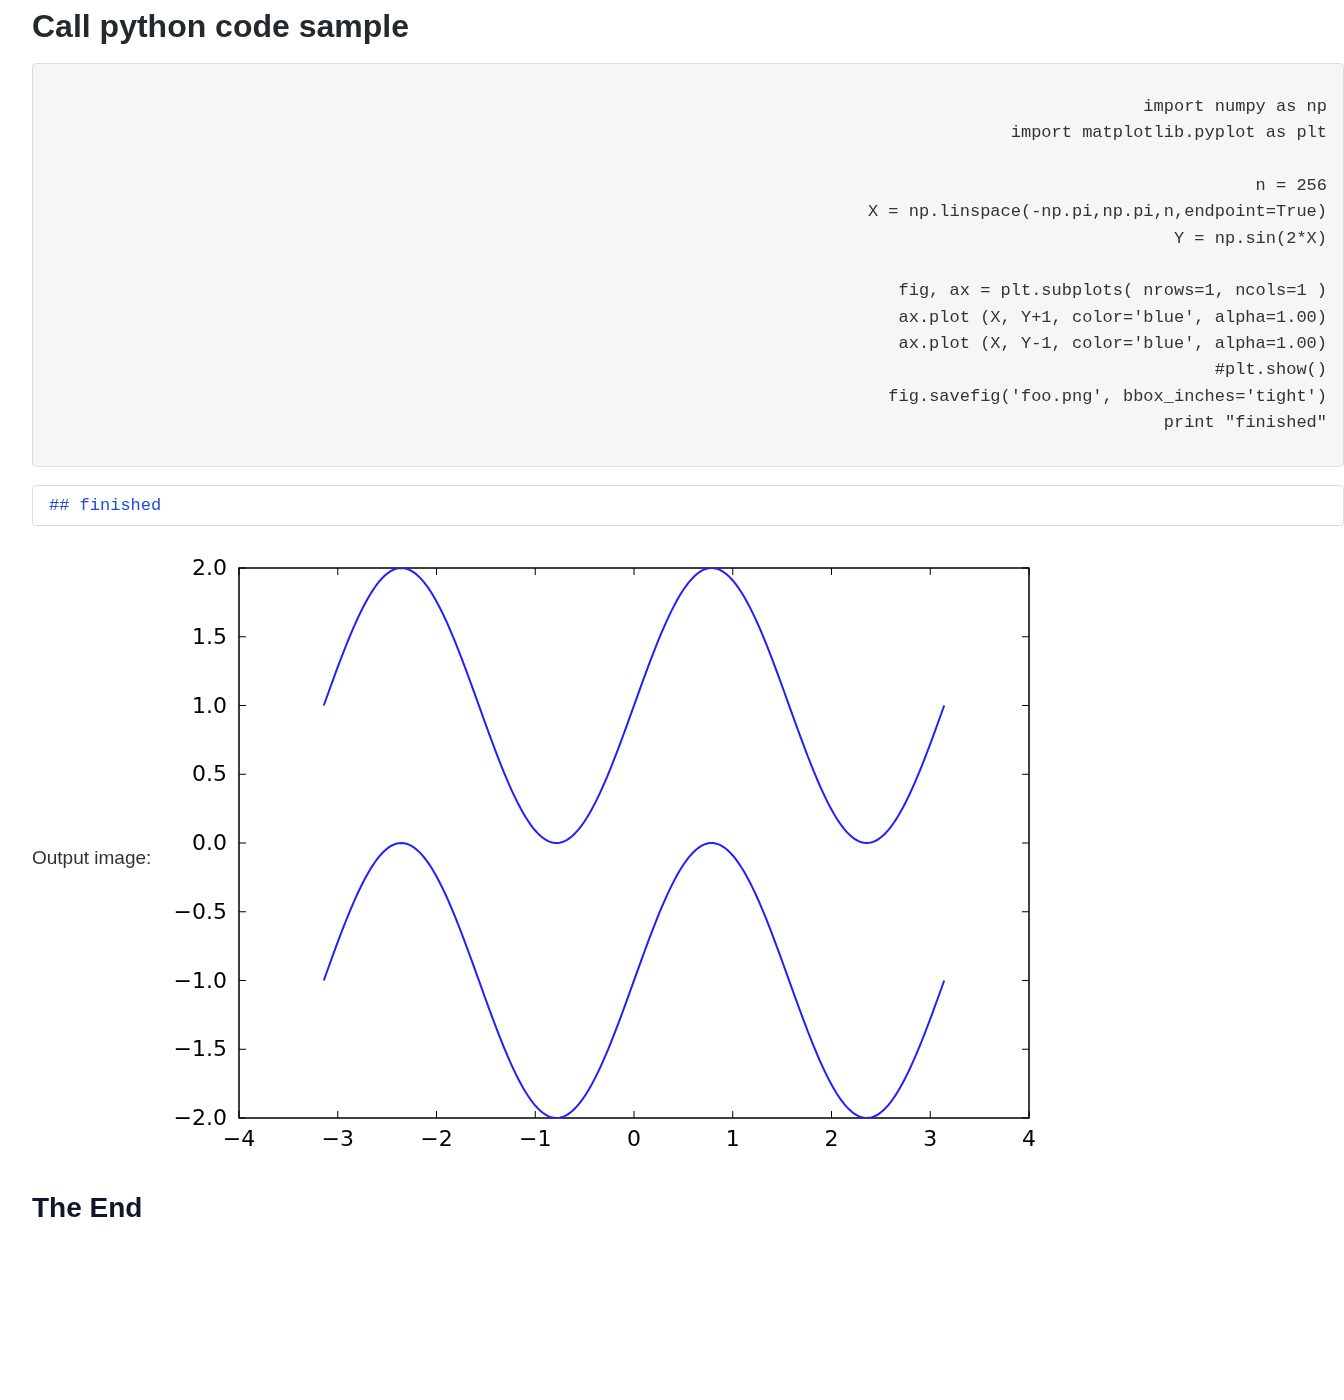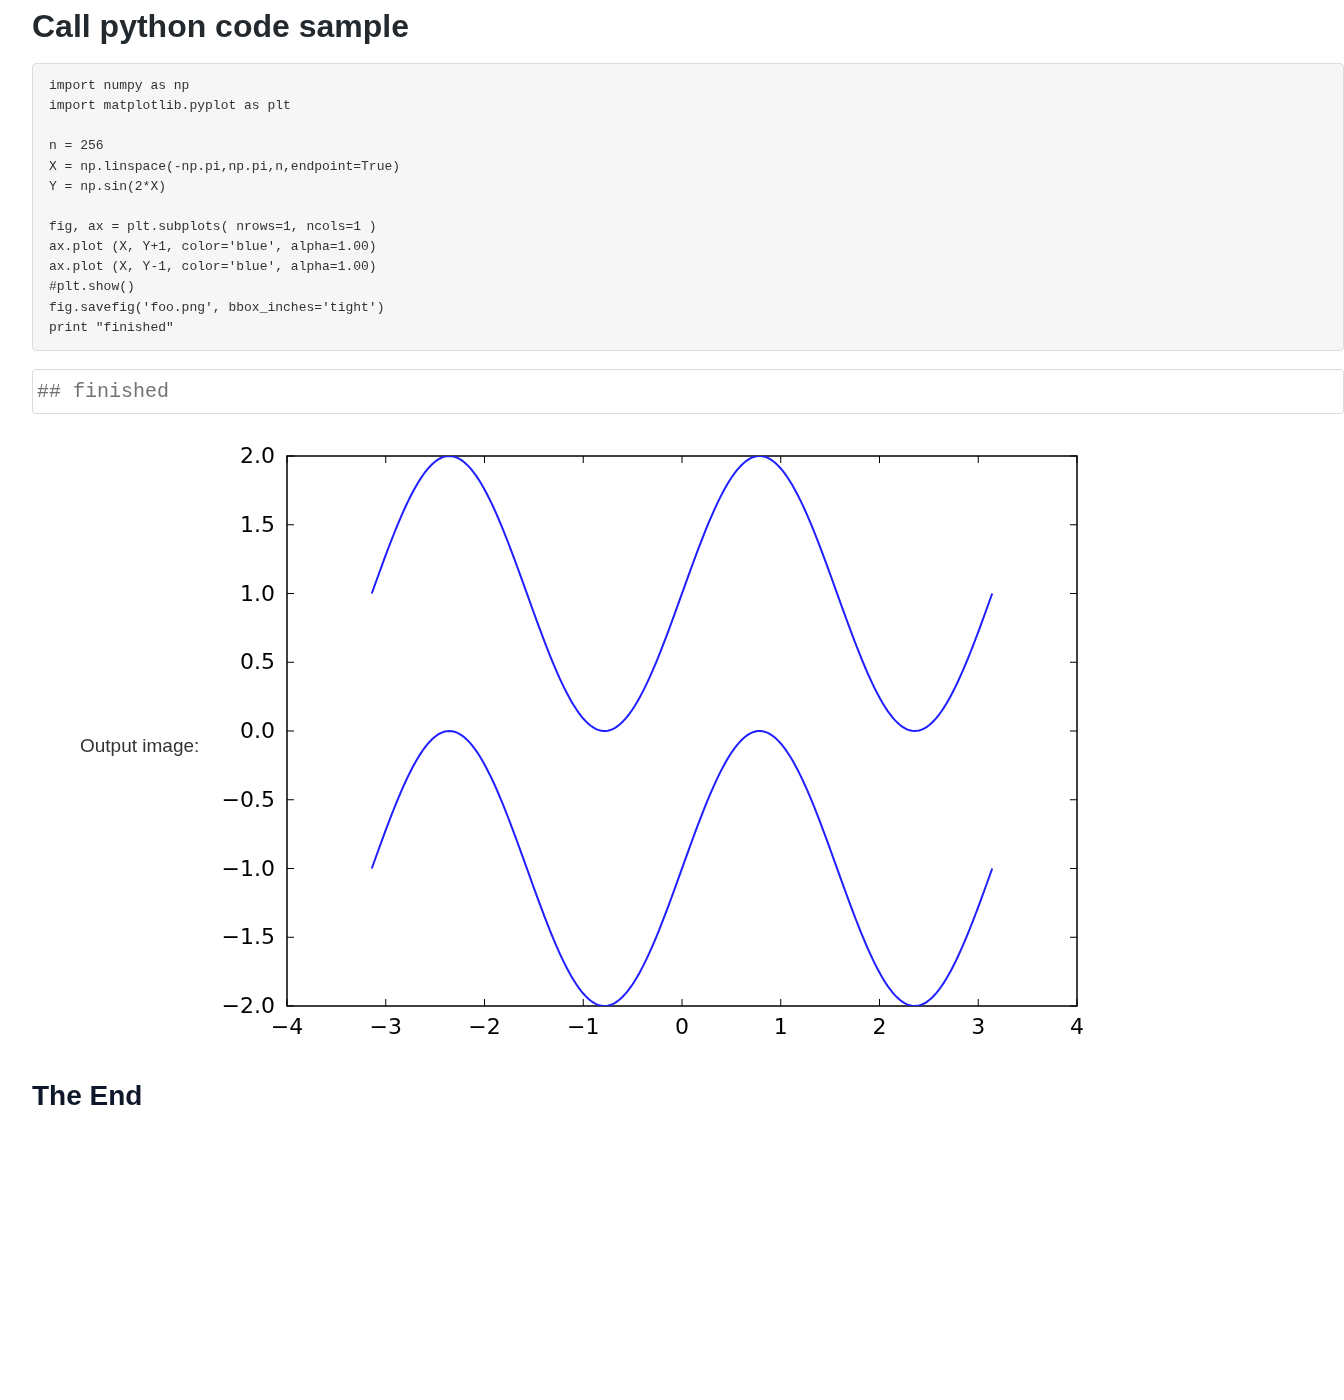--- a/index.html
+++ b/index.html
@@ -17,51 +17,51 @@
   h2.section-title {
     font-size: 32px;
     font-weight: 600;
     margin: 8px 0 18px 0;
     color: #24292e;
   }
   .code-block {
     background: #f6f6f6;
     border: 1px solid #dcdcdc;
     border-radius: 4px;
-    padding: 12px 16px;
+    padding: 30px 16px;
     font-family: "SFMono-Regular", Consolas, "Liberation Mono", Menlo, monospace;
-    font-size: 13px;
+    font-size: 17px;
     line-height: 1.55;
     white-space: pre;
     color: #333;
     margin-right: 0;
     overflow-x: auto;
+    text-align: right;
   }
   .output-block {
     margin-top: 18px;
     background: #ffffff;
     border: 1px solid #dcdcdc;
     border-radius: 4px;
-    padding: 10px 4px;
+    padding: 10px 16px;
     font-family: "SFMono-Regular", Consolas, "Liberation Mono", Menlo, monospace;
-    font-size: 20px;
-    color: #737373;
+    font-size: 17px;
+    color: #1d4ed8;
     white-space: pre;
   }
   .output-row {
     display: flex;
     align-items: center;
     margin-top: 22px;
   }
   .output-label {
     font-size: 19px;
     color: #333;
     margin-right: 8px;
     white-space: nowrap;
-    margin-left: 48px;
   }
   .chart-wrap {
     flex: 0 0 auto;
   }
   h2.end-title {
     font-size: 28px;
     font-weight: 600;
     margin: 24px 0 0 0;
     color: #0f172a;
   }

